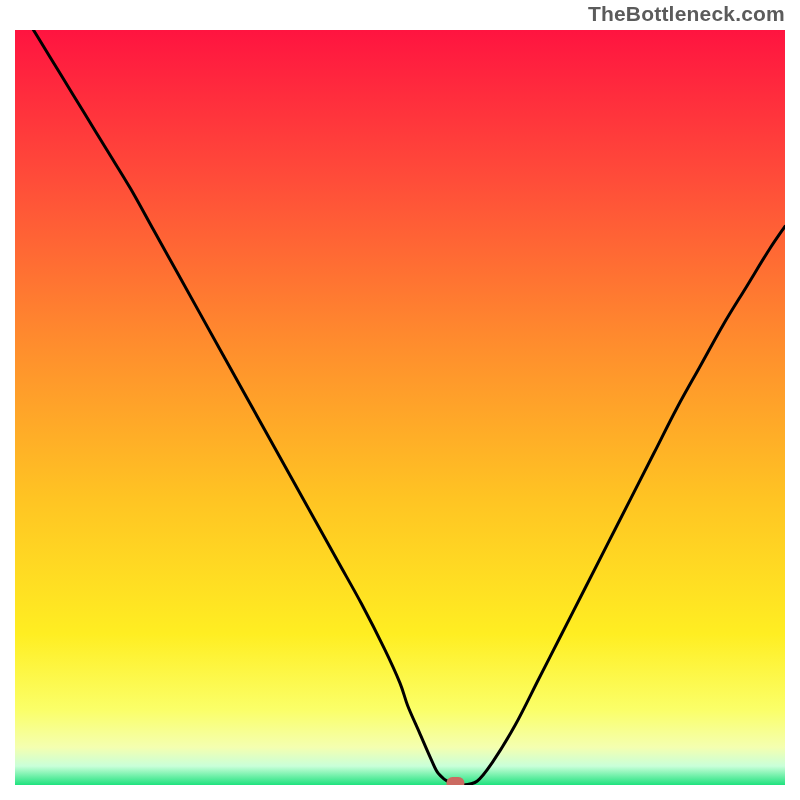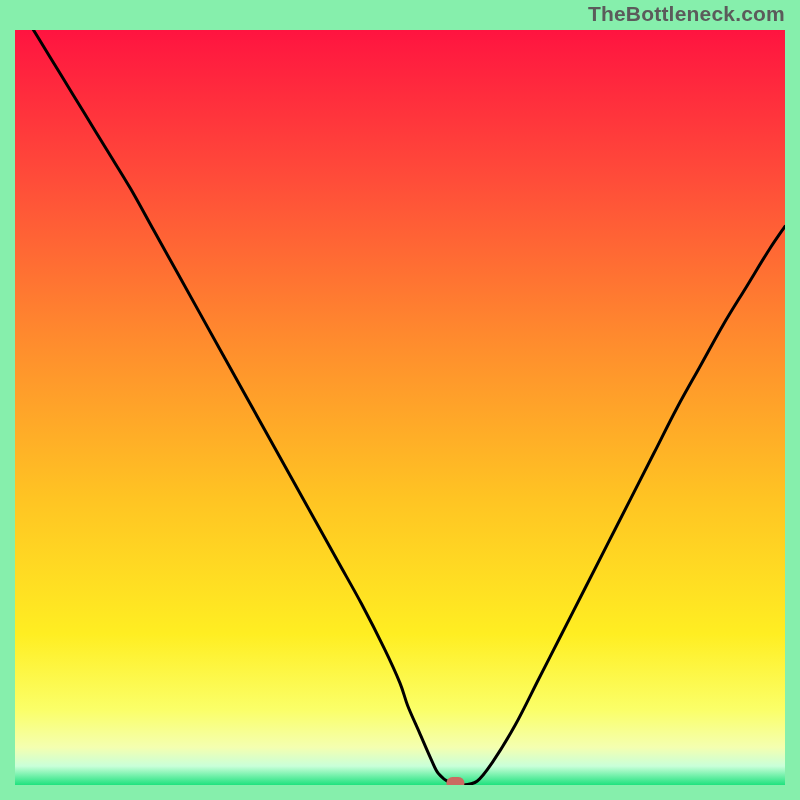--- a/index.html
+++ b/index.html
@@ -9,21 +9,21 @@
     height: 800px;
     background: #000;
     overflow: hidden;
   }
   .frame {
     position: absolute;
     left: 0;
     top: 0;
     width: 800px;
     height: 800px;
-    background: #86efac;
+    background: #ffffff;
   }
   .watermark {
     position: absolute;
     right: 15px;
     top: 2px;
     font-family: Arial, Helvetica, sans-serif;
     font-size: 21px;
     font-weight: 600;
     color: #5b5b5b;
     letter-spacing: 0.2px;

